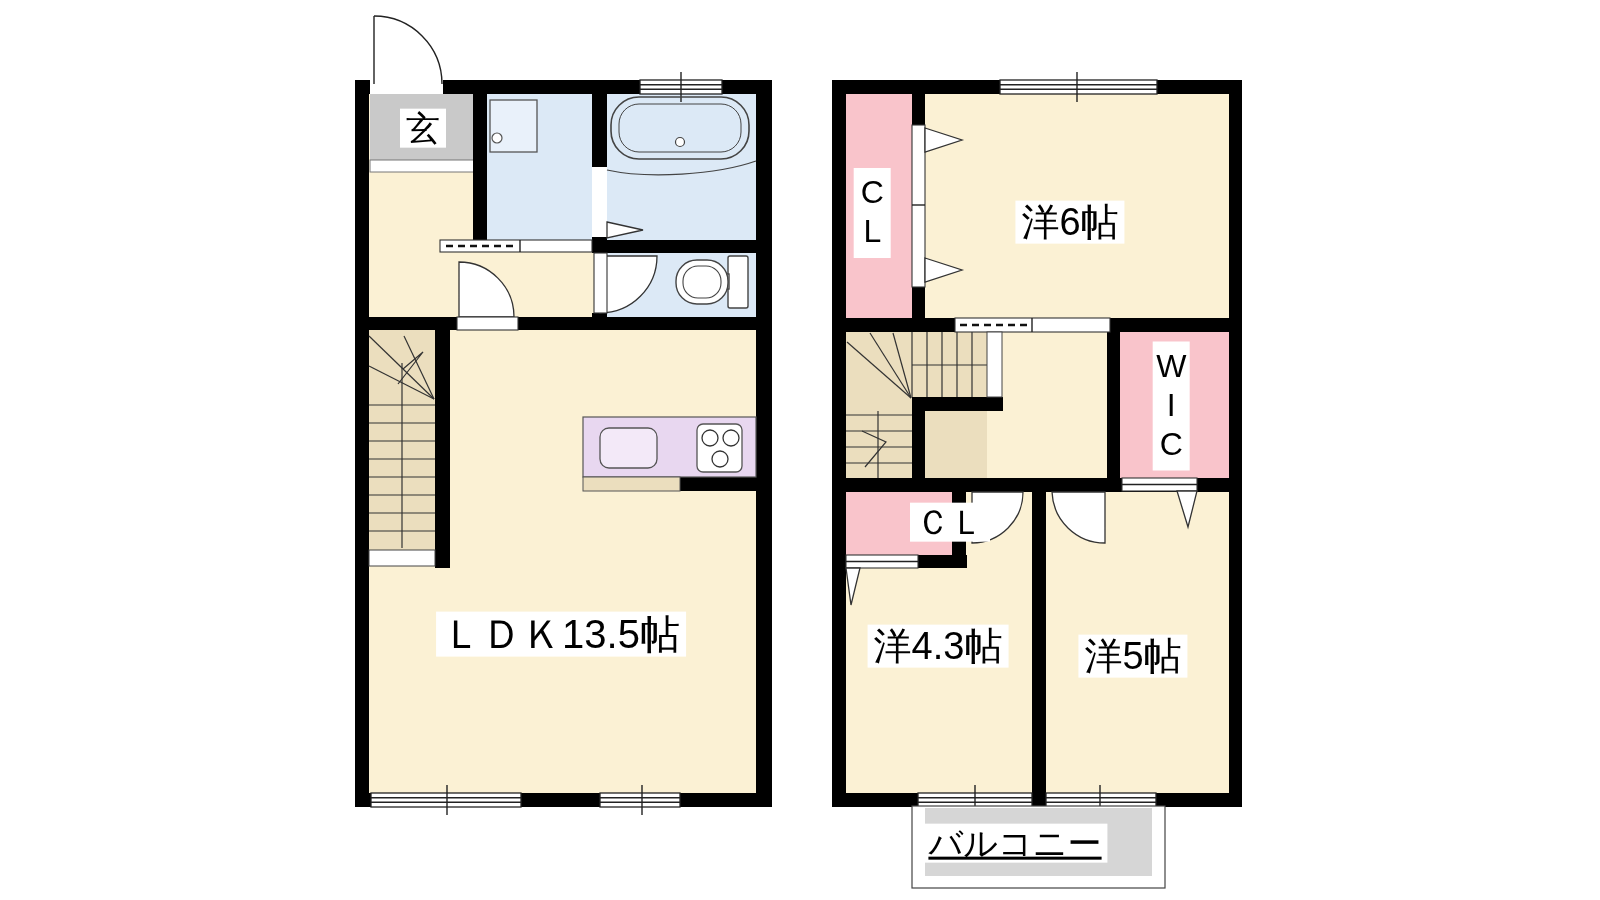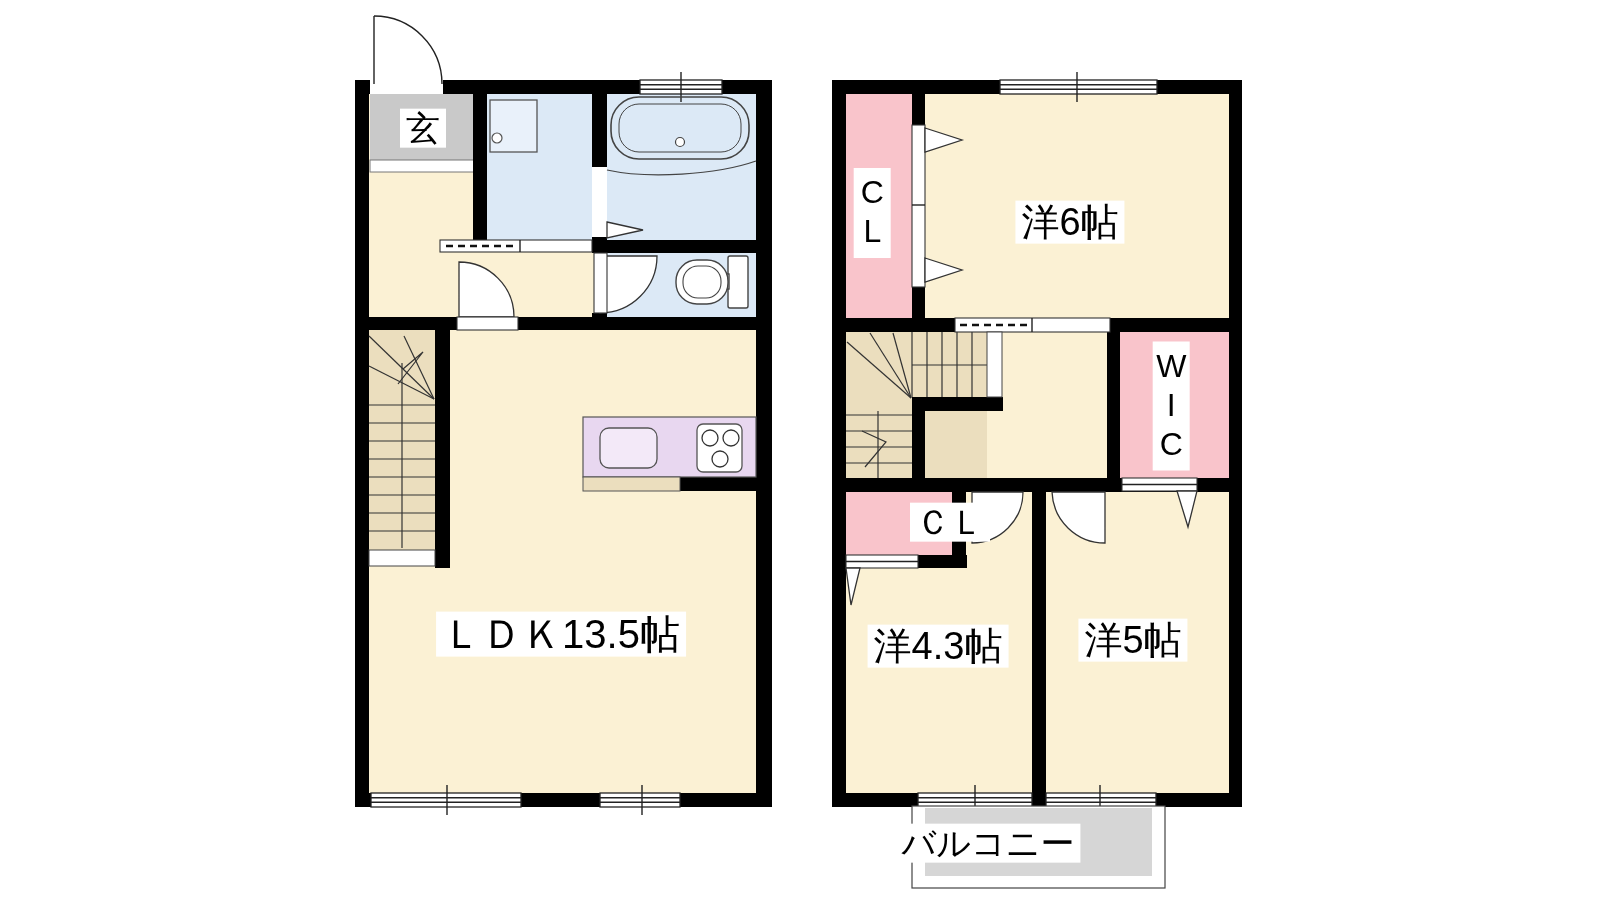--- a/index.html
+++ b/index.html
@@ -225,15 +225,15 @@
   </svg>
 
   <div class="label fs34" style="left:423px;top:128px;">玄</div>
   <div class="label fs40" style="left:561px;top:634px;">ＬＤＫ13.5帖</div>
 
   <div class="label fs38" style="left:1070px;top:222px;text-align:right;">洋6帖</div>
   <div class="label vertical fs32" style="left:872px;top:213px;">CL</div>
   <div class="label vertical fs32" style="left:1171px;top:406px;">WIC</div>
   <div class="label fs34" style="left:950px;top:522px;">ＣＬ</div>
   <div class="label fs38" style="left:938px;top:646px;">洋4.3帖</div>
-  <div class="label fs38" style="left:1133px;top:640px;">洋5帖</div>
-  <div class="label fs34" style="left:988px;top:843px;">バルコニー</div>
+  <div class="label fs38" style="left:1133px;top:656px;">洋5帖</div>
+  <div class="label fs34" style="left:1015px;top:843px;text-decoration:underline;">バルコニー</div>
 </div>
 
 </body></html>

